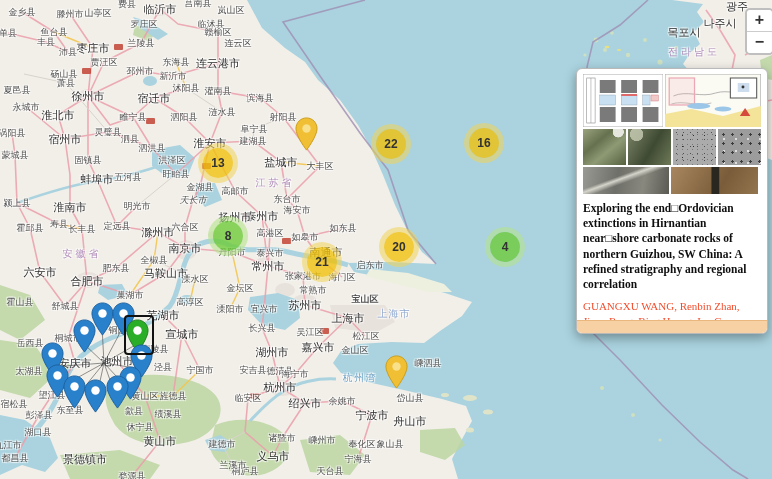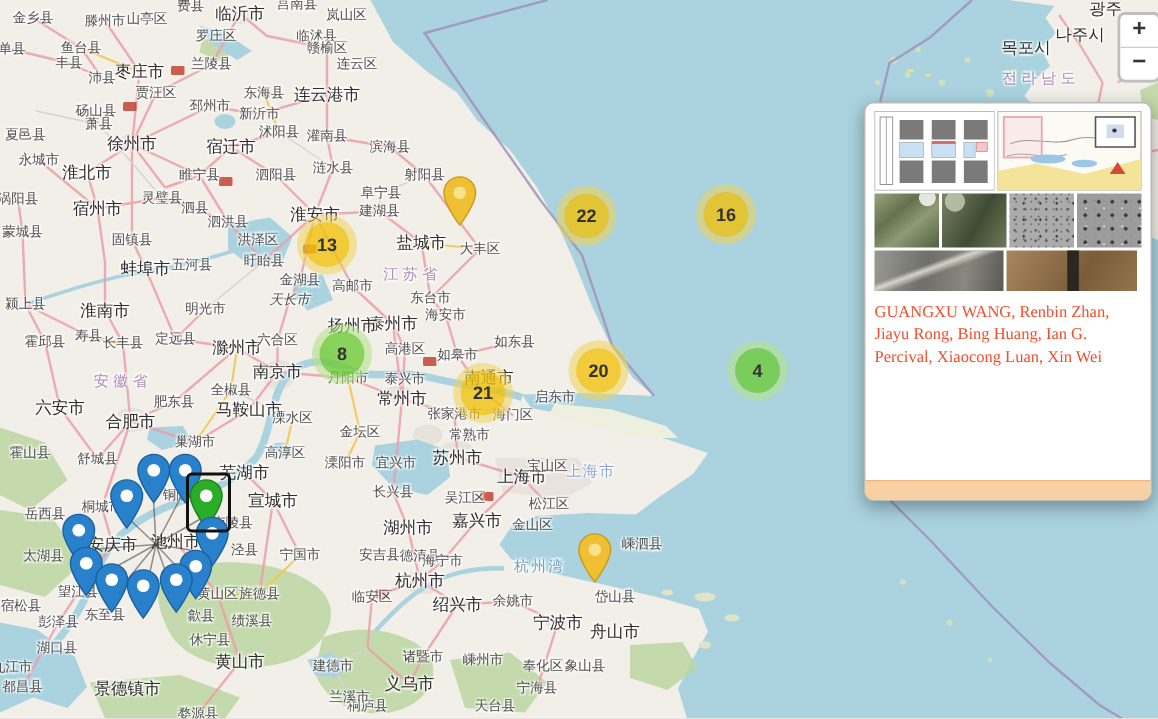--- a/index.html
+++ b/index.html
@@ -356,21 +356,21 @@
       <div class="lbl n" style="left: 134px; top: 411px;">歙县</div>
       <div class="lbl n" style="left: 140px; top: 427px;">休宁县</div>
       <div class="lbl n" style="left: 14px; top: 404px;">宿松县</div>
       <div class="lbl n" style="left: 39px; top: 415px;">彭泽县</div>
       <div class="lbl n" style="left: 38px; top: 432px;">湖口县</div>
       <div class="lbl n" style="left: 15px; top: 458px;">都昌县</div>
       <div class="lbl n" style="left: 132px; top: 476px;">婺源县</div>
       <div class="lbl n" style="left: 8px; top: 445px;">九江市</div>
       <div class="lbl n" style="left: 310px; top: 332px;">吴江区</div>
       <div class="lbl n" style="left: 366px; top: 336px;">松江区</div>
-      <div class="lbl n" style="left: 365px; top: 311px;">宝山区</div>
+      <div class="lbl n" style="left: 365px; top: 299px; font-weight: bold;">宝山区</div>
       <div class="lbl n" style="left: 355px; top: 350px;">金山区</div>
       <div class="lbl n" style="left: 262px; top: 328px;">长兴县</div>
       <div class="lbl n" style="left: 280px; top: 371px;">德清县</div>
       <div class="lbl n" style="left: 253px; top: 370px;">安吉县</div>
       <div class="lbl n" style="left: 295px; top: 374px;">海宁市</div>
       <div class="lbl n" style="left: 248px; top: 398px;">临安区</div>
       <div class="lbl n" style="left: 342px; top: 401px;">余姚市</div>
       <div class="lbl n" style="left: 428px; top: 363px;">嵊泗县</div>
       <div class="lbl n" style="left: 410px; top: 398px;">岱山县</div>
       <div class="lbl n" style="left: 245px; top: 432px; margin-top: 39px;">桐庐县</div>
@@ -510,19 +510,20 @@
       <div class="imgrow r2">
         <div class="pimg ph1"></div>
         <div class="pimg ph2"></div>
         <div class="pimg mic1"></div>
         <div class="pimg mic2"></div>
       </div>
       <div class="imgrow r3">
         <div class="pimg ph3"></div>
         <div class="pimg ph4"></div>
       </div>
+      <h3>Exploring the end□Ordovician extinctions in Hirnantian near□shore carbonate rocks of northern Guizhou, SW China: A refined stratigraphy and regional correlation</h3>
       <div class="authors">GUANGXU WANG, Renbin Zhan, Jiayu Rong, Bing Huang, Ian G. Percival, Xiaocong Luan, Xin Wei</div>
 
     </div>
     <div class="footer"></div>
   </div>
 
 </div>
 
 </body></html>

